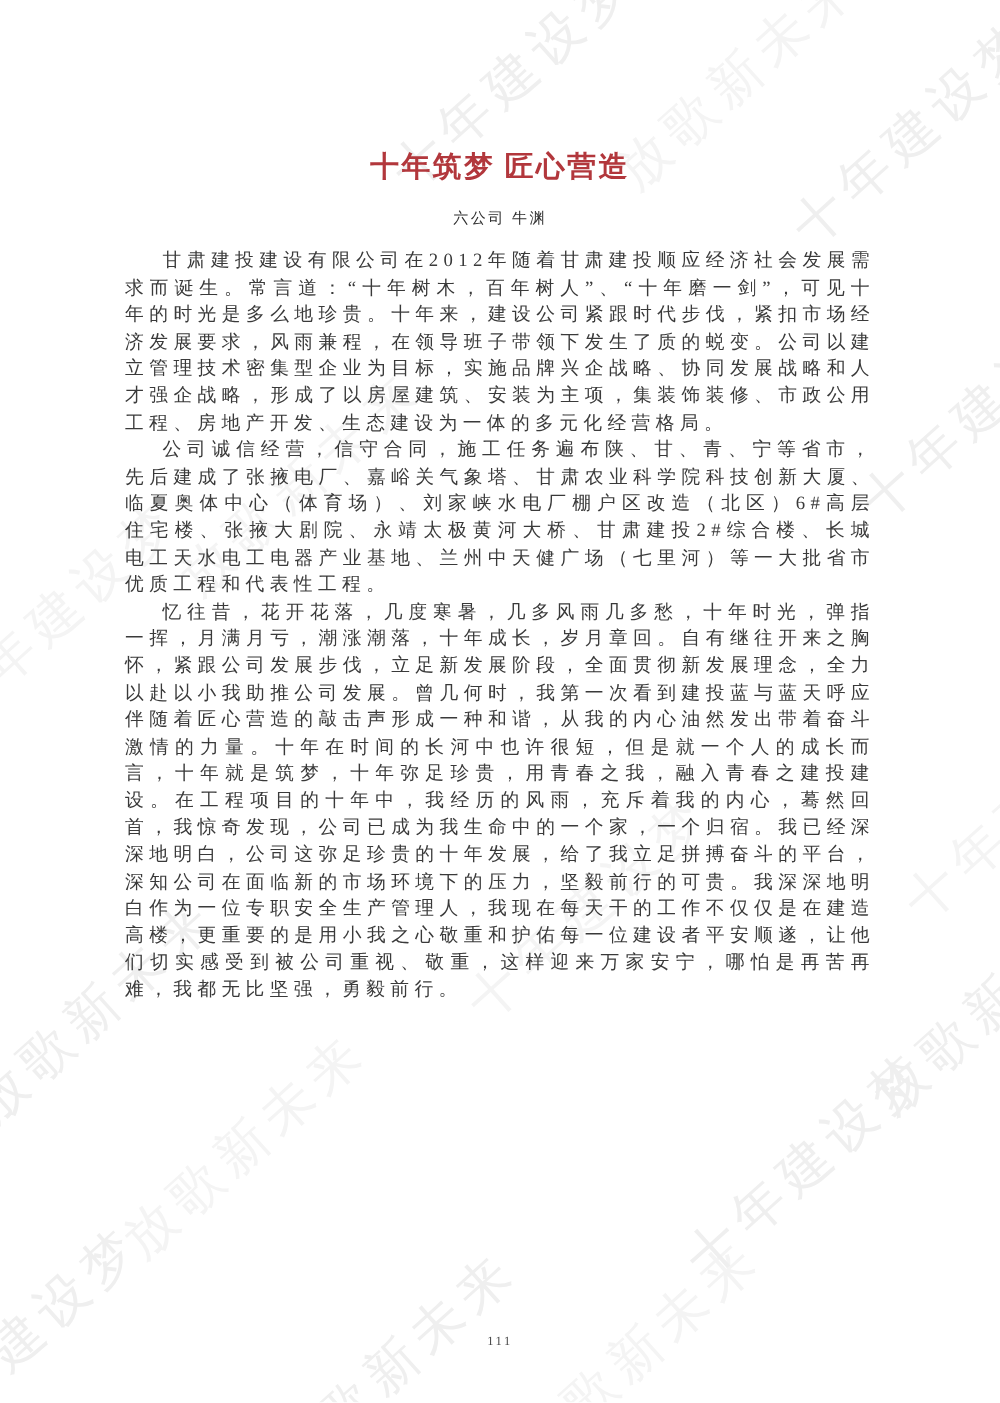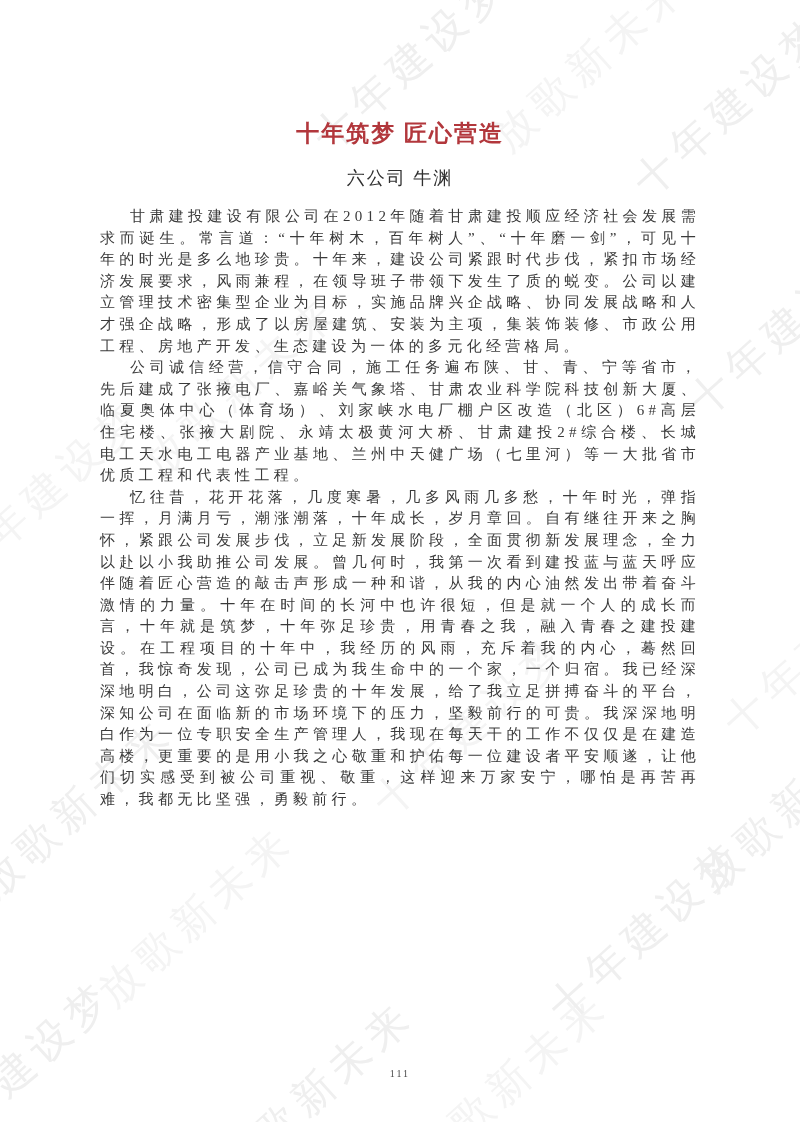--- a/index.html
+++ b/index.html
@@ -57,21 +57,21 @@
     margin: 118px 0 0 0;
     text-align: center;
     font-size: 23px;
     font-weight: 600;
     letter-spacing: 2px;
     color: #b2373c;
   }
   .article-author {
     margin: 17px 0 16px 0;
     text-align: center;
-    font-size: 18px;
+    font-size: 12px;
     letter-spacing: 2px;
     color: #2f2f2f;
   }
   .article-body {
     margin-top: 12px;
     color: #3a3a3a;
   }
   .article-body p {
     margin: 0;
     font-size: 15px;

